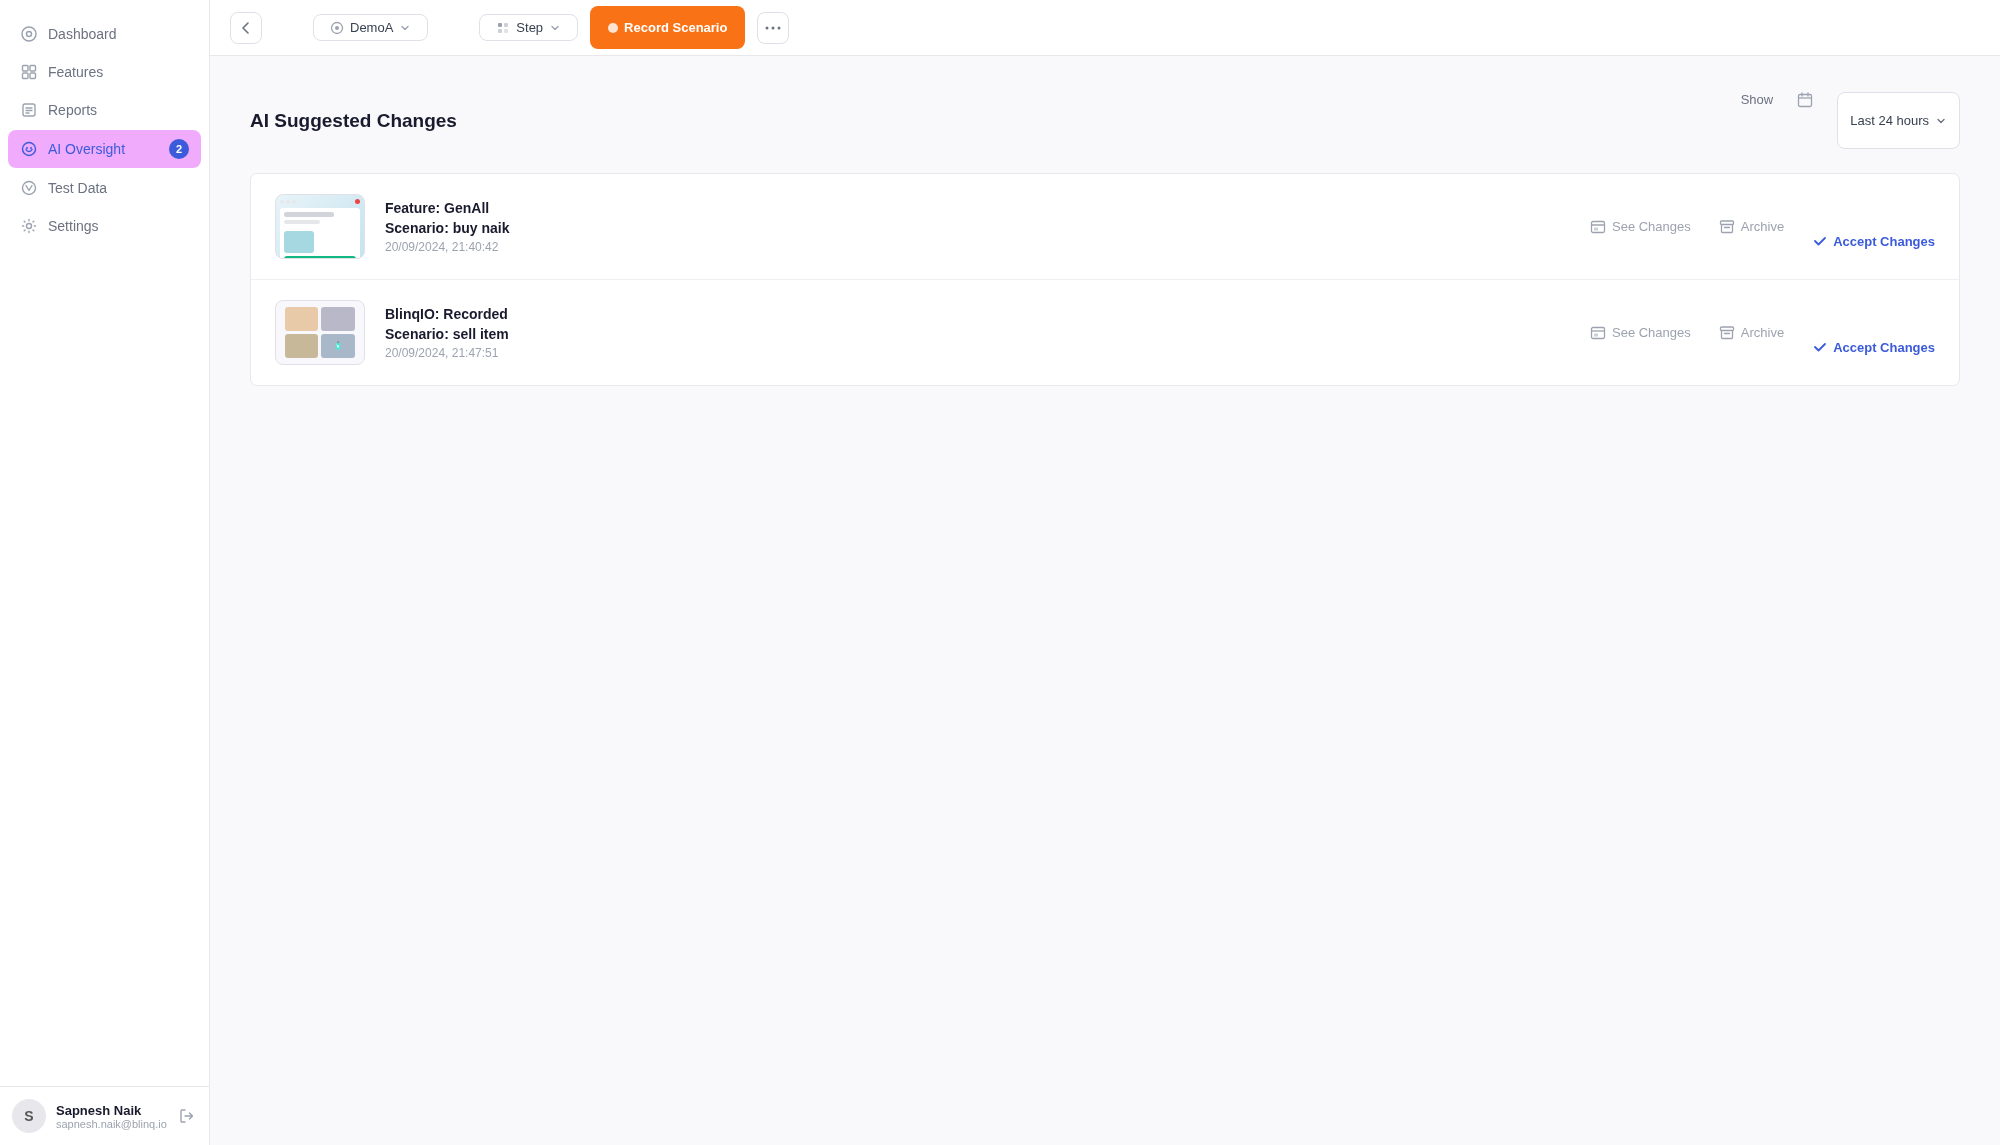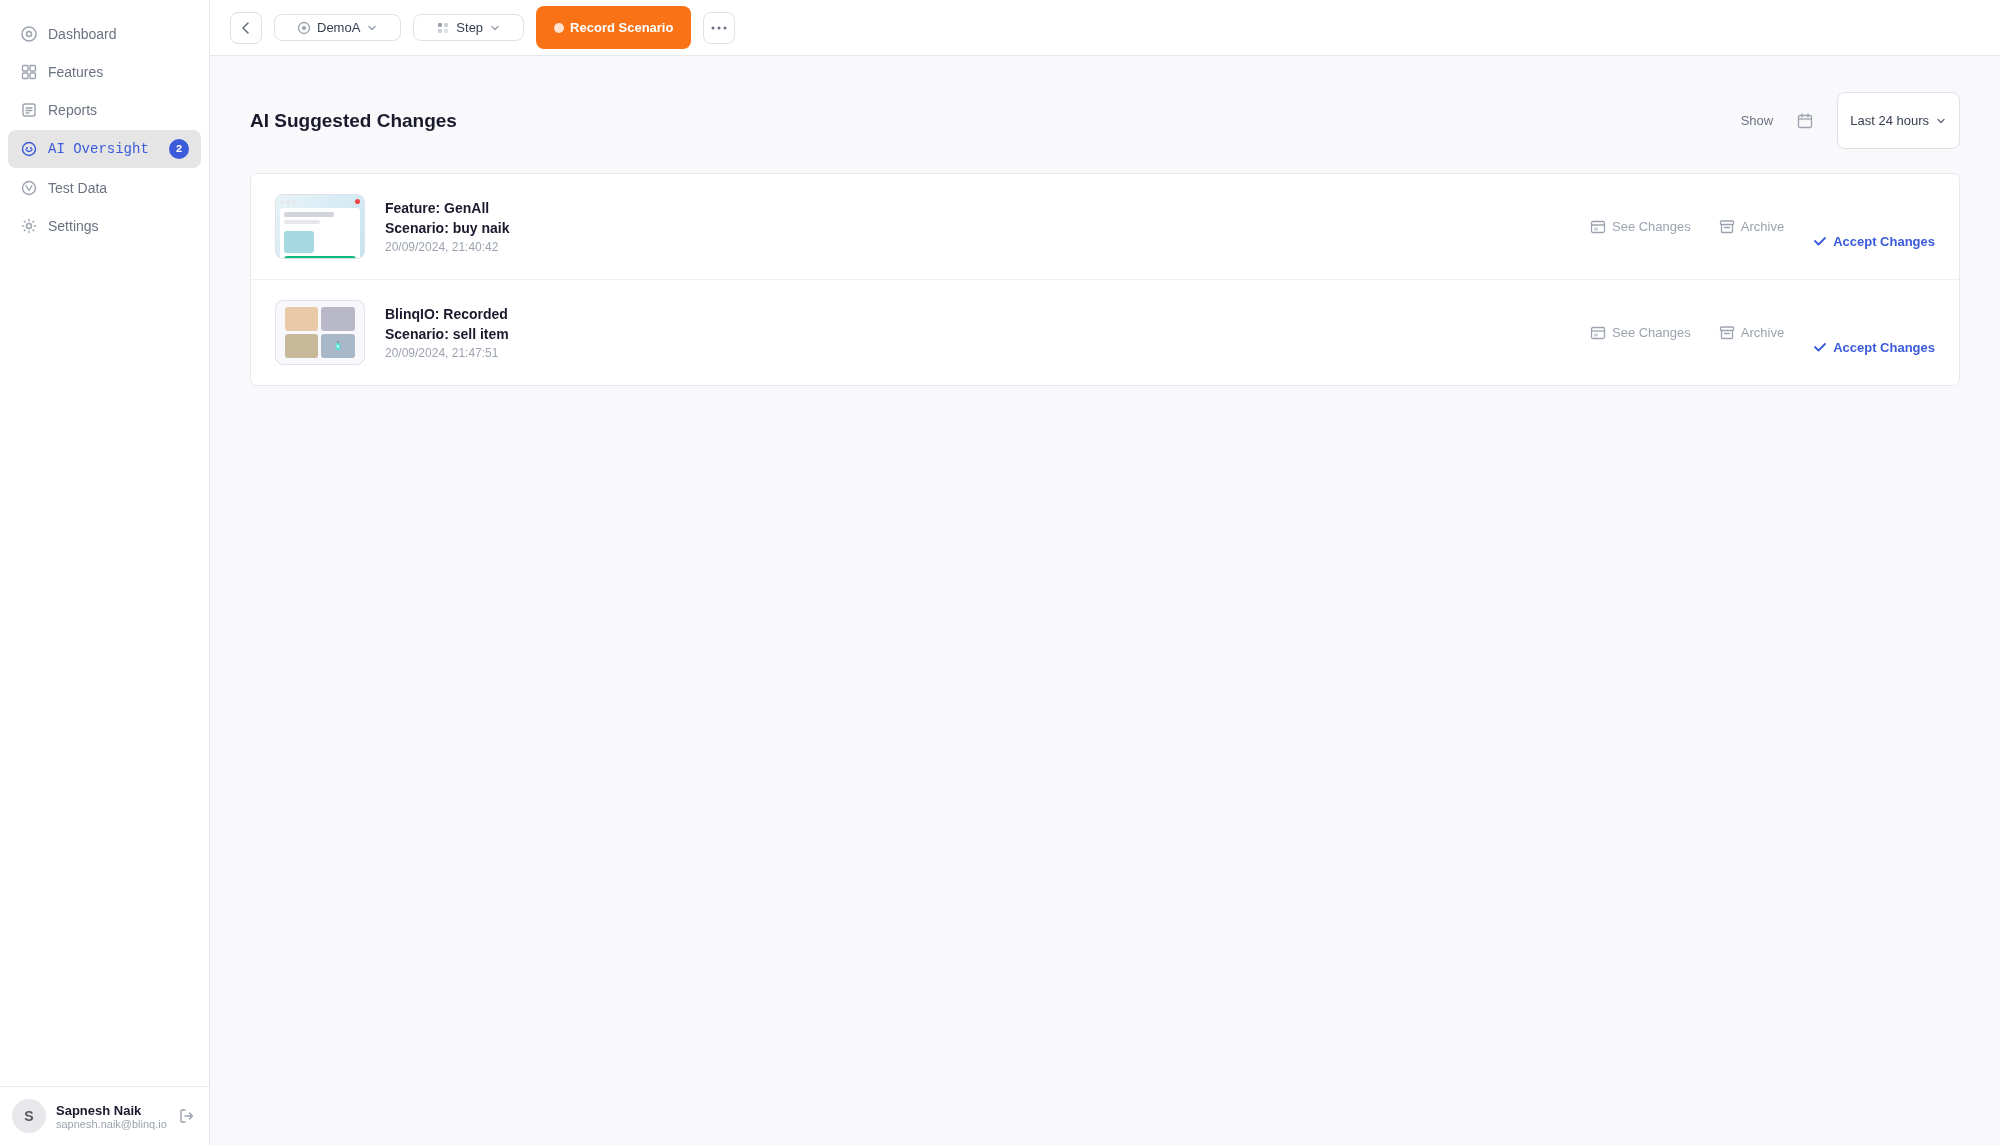--- a/index.html
+++ b/index.html
@@ -60,23 +60,22 @@
       gap: 10px;
       padding: 9px 12px;
       border-radius: 8px;
       cursor: pointer;
       color: #6b7280;
       font-size: 14px;
       font-weight: 500;
       transition: background 0.15s;
     }
     .nav-item.active {
-      background: #e5e5e5;
+      background: #f0abfc;
       color: #3b5bdb;
-      font-family: Liberation Mono, monospace;
     }
     .nav-icon {
       width: 18px;
       height: 18px;
       display: flex;
       align-items: center;
       justify-content: center;
       flex-shrink: 0;
     }
     .nav-badge {
@@ -152,26 +151,27 @@
       justify-content: center;
       cursor: pointer;
       color: #6b7280;
     }
     .demo-selector, .step-selector {
       display: flex;
       align-items: center;
       gap: 6px;
       border: 1px solid #e0e0e8;
       border-radius: 8px;
-      padding: 5px 22px;
+      padding: 5px 16px;
       cursor: pointer;
       background: #fff;
       color: #374151;
       font-size: 13px;
       font-weight: 500;
+      margin-left: 39px;
     }
     .record-btn {
       background: #f97316;
       color: white;
       border: none;
       border-radius: 8px;
       padding: 14px 18px;
       font-size: 13px;
       font-weight: 600;
       cursor: pointer;
@@ -215,21 +215,20 @@
       justify-content: space-between;
       margin-bottom: 24px;
     }
     .page-title {
       font-size: 19px;
       font-weight: 700;
       color: #1a1a2e;
     }
     .show-filter {
       display: flex;
-      align-items: center;
       gap: 24px;
       color: #6b7280;
       font-size: 13px;
     }
     .filter-dropdown {
       display: flex;
       align-items: center;
       gap: 6px;
       border: 1px solid #e0e0e8;
       border-radius: 8px;

